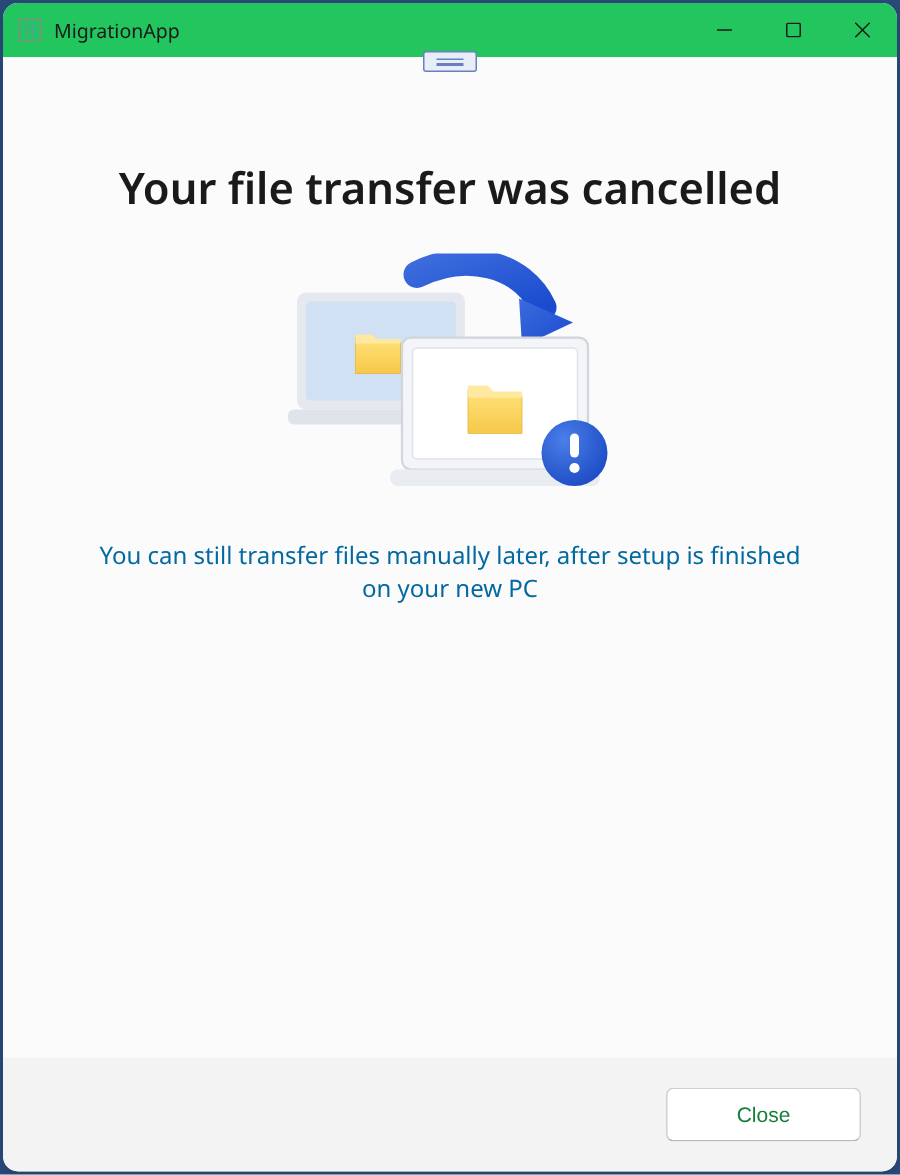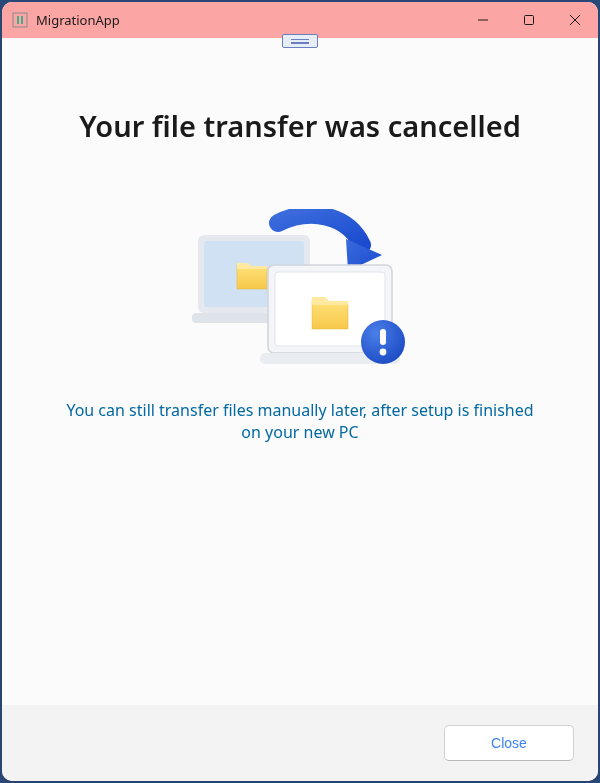--- a/index.html
+++ b/index.html
@@ -13,21 +13,21 @@
     display: flex; flex-direction: column;
     overflow: hidden;
     box-shadow: 0 2px 8px rgba(0,0,0,0.15);
   }
 
   
   .titlebar {
     height: 36px;
     display: flex; align-items: center;
     padding-left: 10px;
-    background: #fca5a5;
+    background: #22c55e;
   }
   .app-icon {
     width: 16px; height: 16px;
     margin-right: 8px;
     position: relative;
   }
   .app-icon svg { display: block; }
   .app-title { font-size: 13px; color: #1a1a1a; flex: 1; }
   .win-controls { display: flex; height: 100%; }
   .win-btn {
@@ -54,21 +54,21 @@
   
   .content {
     flex: 1;
     display: flex; flex-direction: column;
     padding: 56px 36px 0 36px;
   }
   .headline {
     font-size: 29px; font-weight: 600;
     color: #1a1a1a;
     text-align: center;
-    margin-bottom: 64px;
+    margin-bottom: 24px;
   }
   .illustration {
     width: 220px; height: 170px;
     margin: 0 auto 20px auto;
     position: relative;
   }
   .subtext {
     font-size: 16px;
     color: #0369a1;
     text-align: center;
@@ -83,21 +83,21 @@
     display: flex; align-items: center; justify-content: flex-end;
     padding-right: 24px;
     border-bottom-left-radius: 10px; border-bottom-right-radius: 10px;
   }
   .close-btn {
     min-width: 130px; height: 36px;
     background: #ffffff;
     border: 1px solid #d0d0d0;
     border-bottom-color: #b8b8b8;
     border-radius: 5px;
-    font-size: 14px; color: #3b82f6;
+    font-size: 14px; color: #15803d;
     cursor: pointer;
     display: flex; align-items: center; justify-content: center;
   }
 </style>
 </head>
 <body>
 
 <div class="window">
 
   <div class="titlebar">

